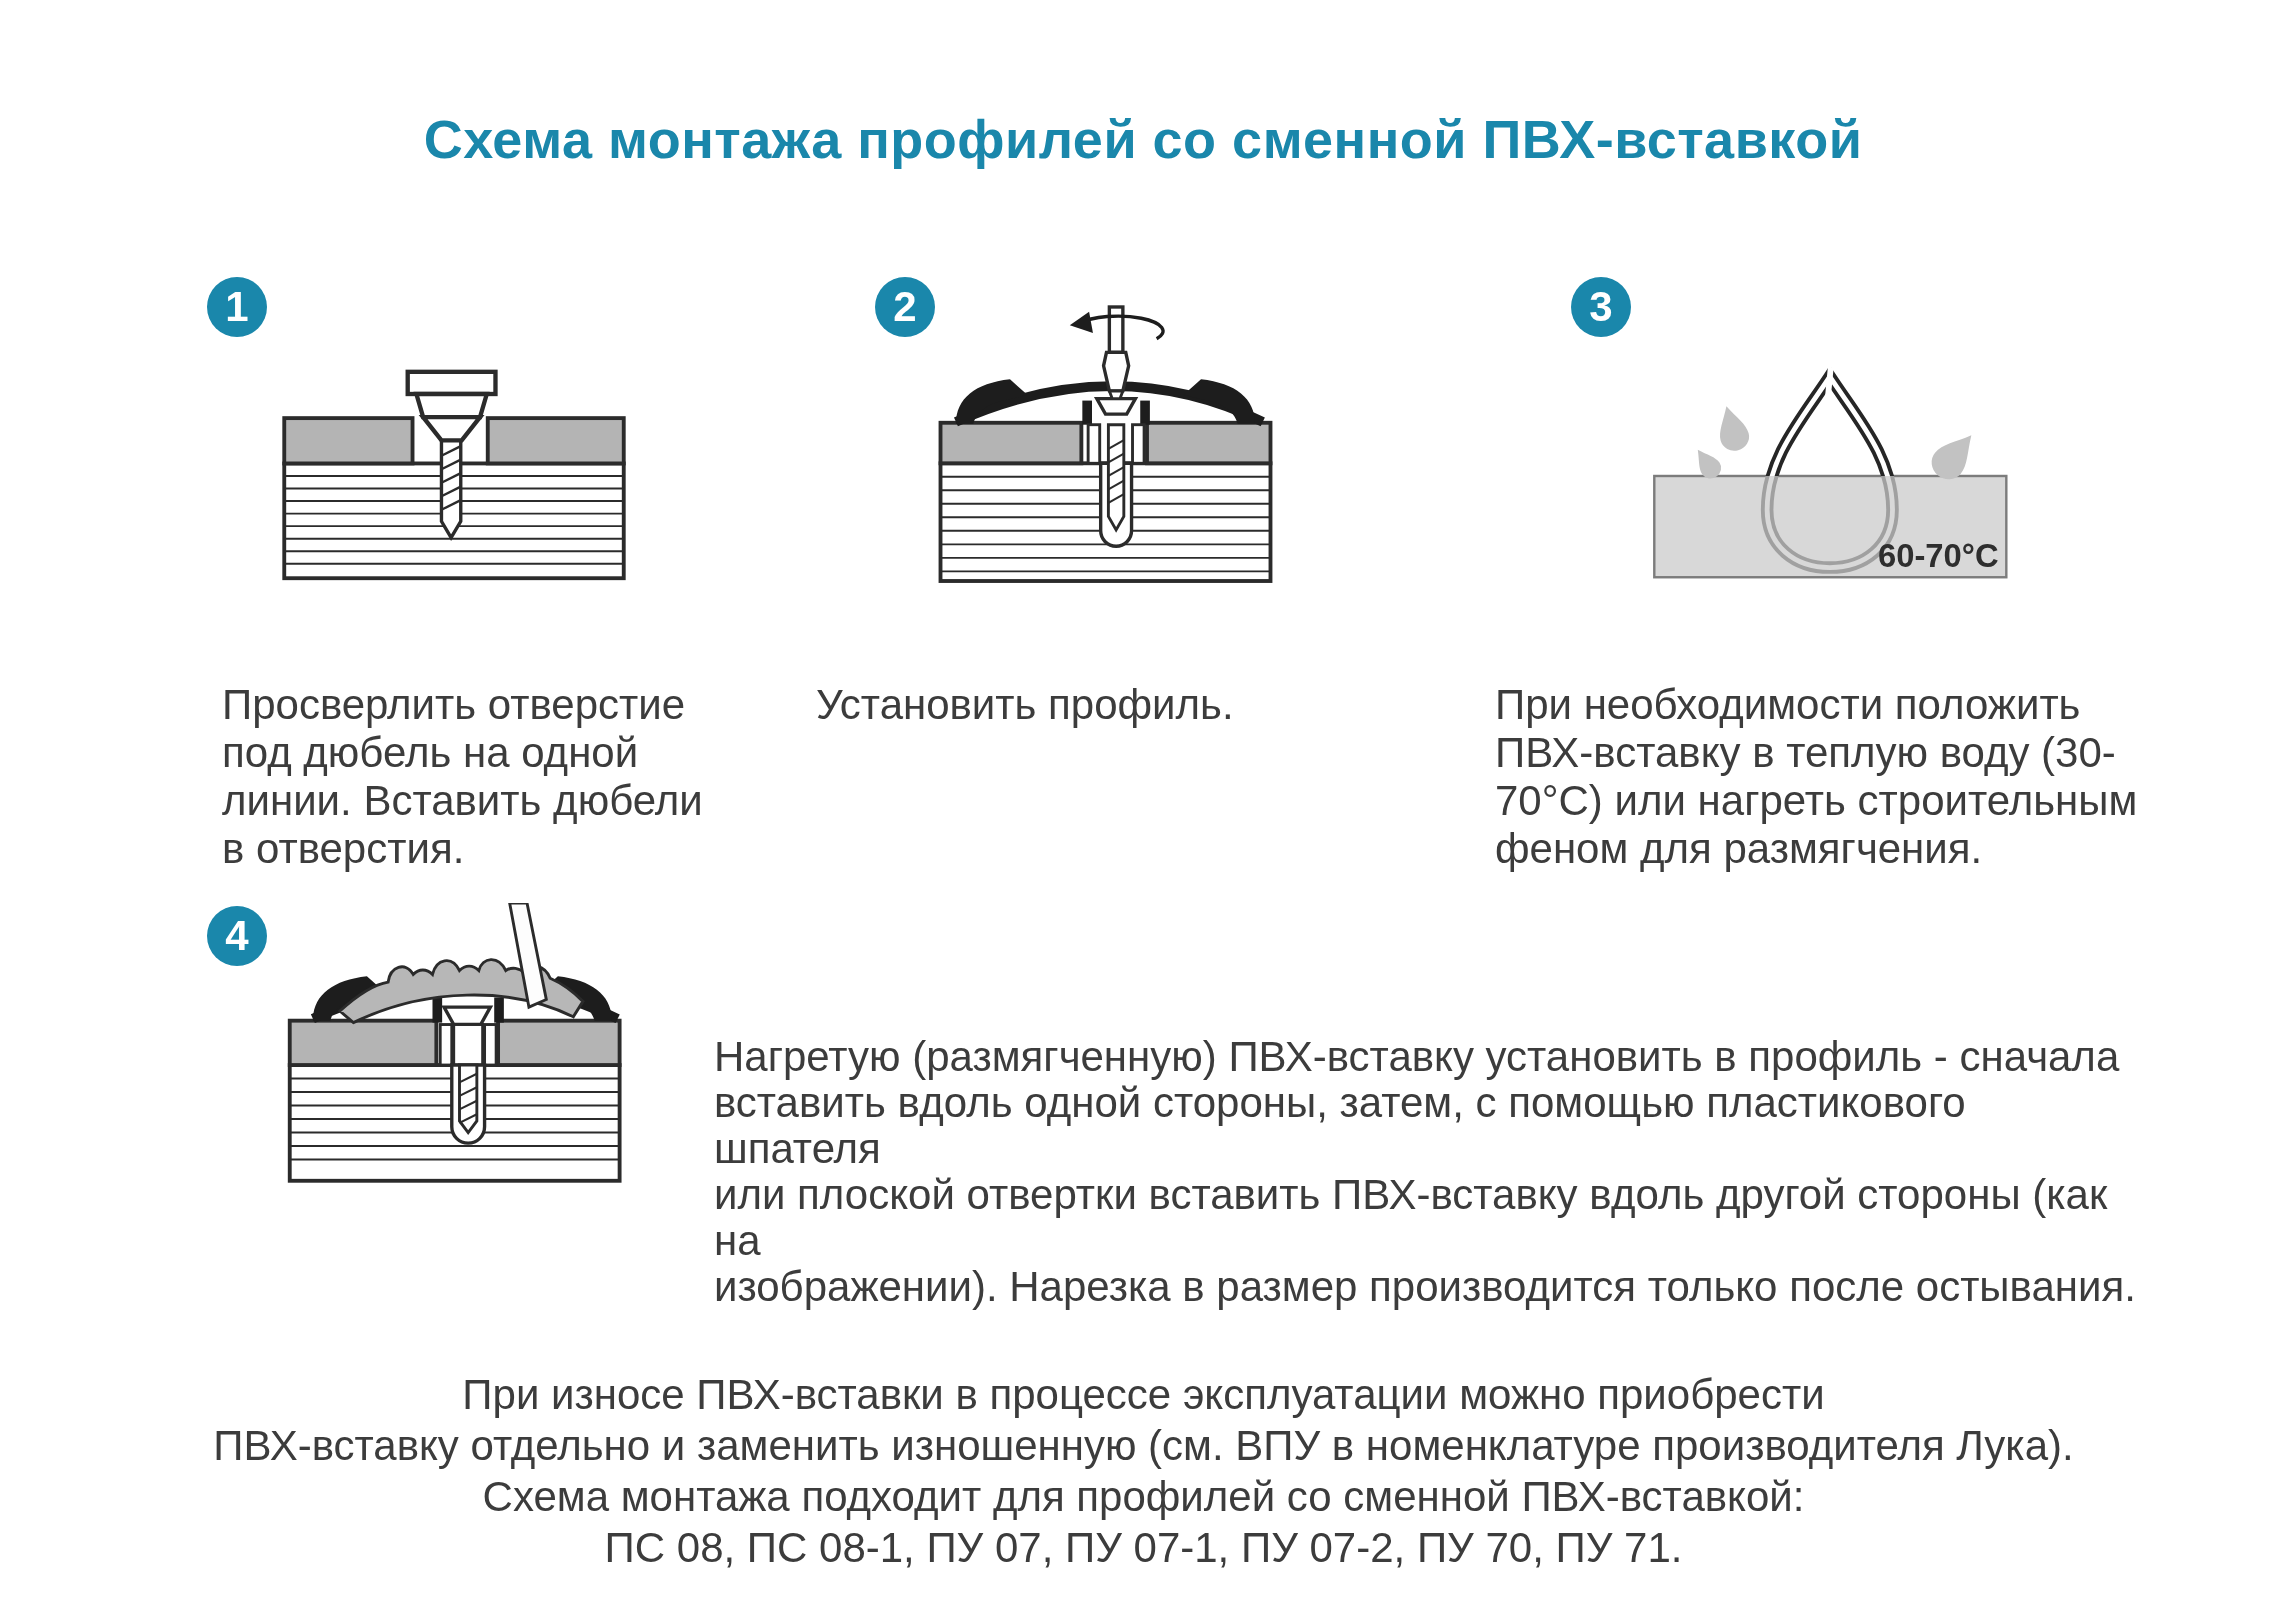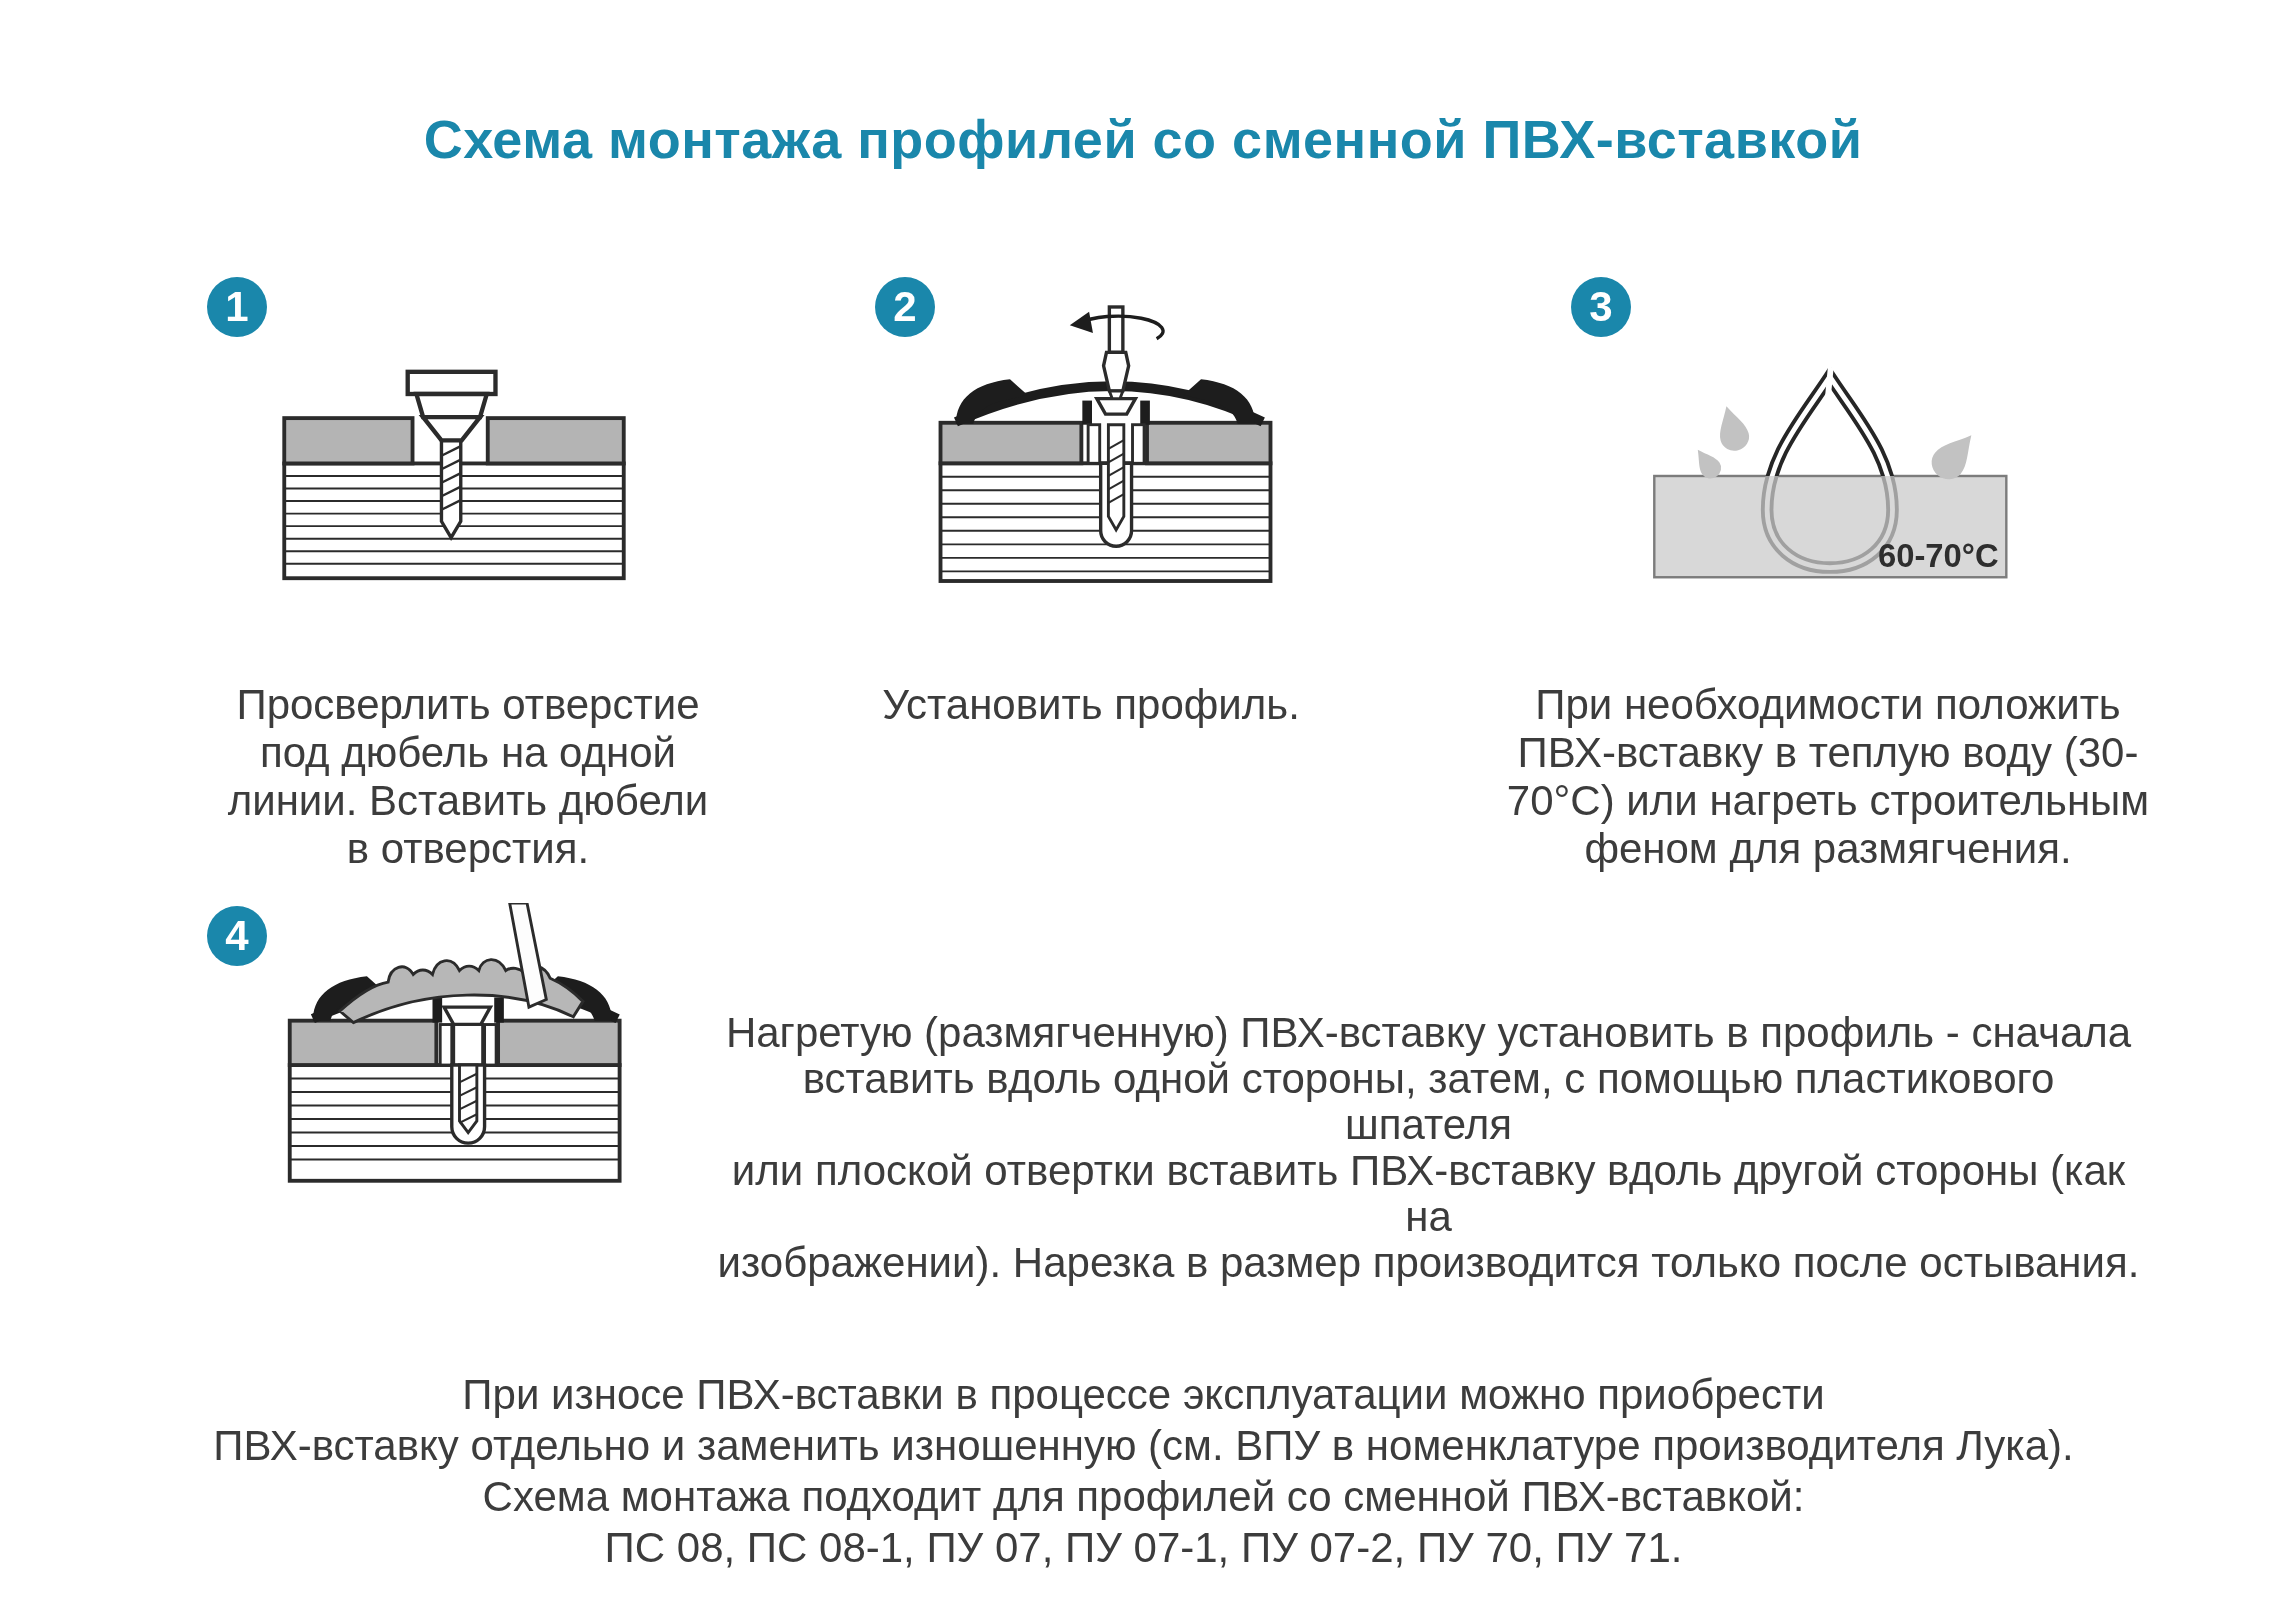--- a/index.html
+++ b/index.html
@@ -17,24 +17,24 @@
   .badge {
     position: absolute; width: 60px; height: 60px; border-radius: 50%;
     background: var(--accent); color: #fff; display: flex; align-items: center; justify-content: center;
     font-size: 42px; font-weight: bold; line-height: 1;
   }
 
   .illus { position: absolute; text-align: center; }
   .illus svg { display: block; }
 
   .caption {
-    position: absolute; text-align: center; color: var(--text);
+    position: absolute; text-align: left; color: var(--text);
     font-size: 42px; line-height: 48px; white-space: pre-line;
   }
-  .caption.wide { line-height: 46px; }
+  .caption.wide { line-height: 46px; margin-top: 24px; }
   .footer-note {
     position: absolute; text-align: center; color: var(--text);
     font-size: 42px; line-height: 51px; white-space: pre-line;
   }
   .temp-label { font-family: "Liberation Sans", sans-serif; font-weight: bold; }
 </style>
 </head>
 <body>
 
 <div class="page">

